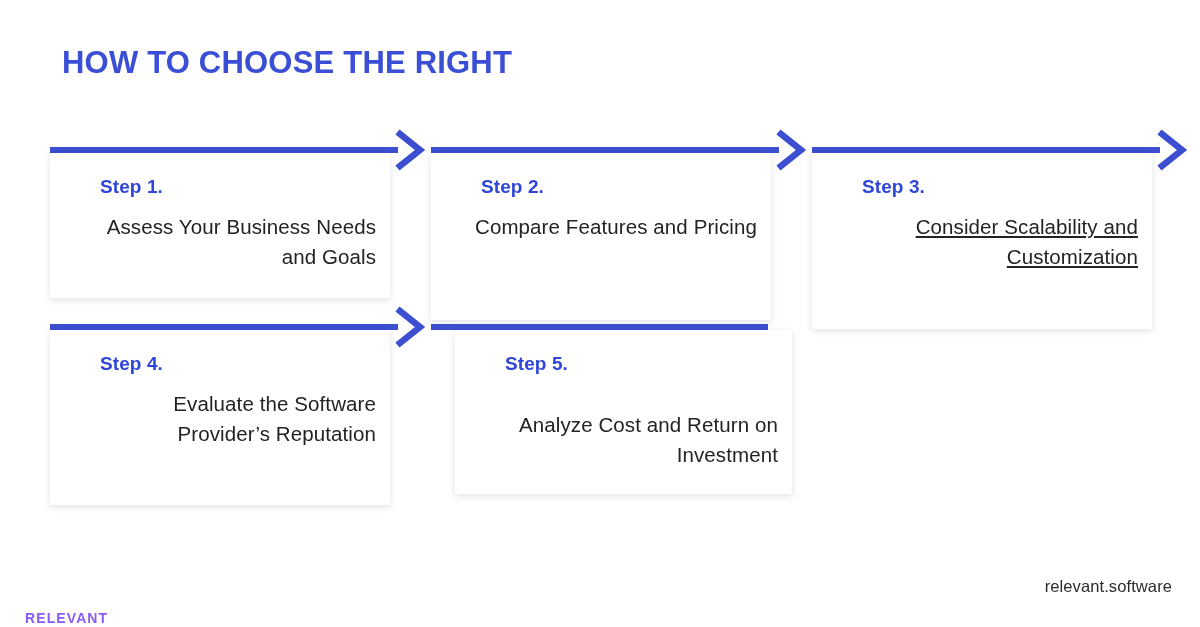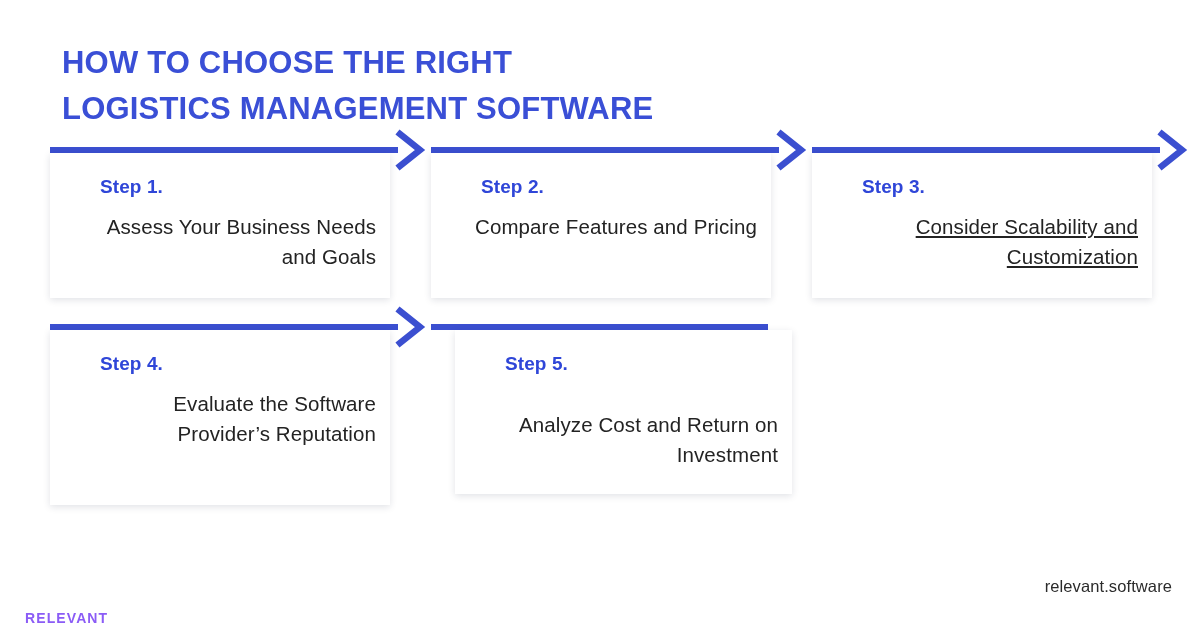--- a/index.html
+++ b/index.html
@@ -97,52 +97,51 @@
     letter-spacing: 0.1px;
   }
 </style>
 </head>
 <body>
 
 <div class="canvas">
 
   <div class="title">
     <span class="line">HOW TO CHOOSE THE RIGHT</span>
-    <span class="line">LOGISTICS MANAGEMENT SOFTWARE</span>
   </div>
 
   <div class="connector" style="left:50px; top:147px; width:348px;"></div>
   <div class="arrowhead" style="left:396px; top:131px;">
     <svg width="34" height="38" viewBox="0 0 34 38">
       <polyline points="4,3 24,19 4,35" fill="none" stroke="#3b4fd0" stroke-width="6.5" stroke-linecap="square" stroke-linejoin="miter"></polyline>
     </svg>
   </div>
   <div class="card" style="left:50px; top:153px; width:340px; height:145px;">
     <div class="card-step" style="top:23px;">Step 1.</div>
     <div class="card-desc" style="top:59px;">Assess Your Business Needs and Goals</div>
   </div>
 
   <div class="connector" style="left:431px; top:147px; width:348px;"></div>
   <div class="arrowhead" style="left:777px; top:131px;">
     <svg width="34" height="38" viewBox="0 0 34 38">
       <polyline points="4,3 24,19 4,35" fill="none" stroke="#3b4fd0" stroke-width="6.5" stroke-linecap="square" stroke-linejoin="miter"></polyline>
     </svg>
   </div>
-  <div class="card" style="left:431px; top:153px; width:340px; height:145px;">
+  <div class="card" style="left:431px; top:153px; width:340px; height:167px;">
     <div class="card-step" style="top:23px;">Step 2.</div>
     <div class="card-desc" style="top:59px;">Compare Features and Pricing</div>
   </div>
 
   <div class="connector" style="left:812px; top:147px; width:348px;"></div>
   <div class="arrowhead" style="left:1158px; top:131px;">
     <svg width="34" height="38" viewBox="0 0 34 38">
       <polyline points="4,3 24,19 4,35" fill="none" stroke="#3b4fd0" stroke-width="6.5" stroke-linecap="square" stroke-linejoin="miter"></polyline>
     </svg>
   </div>
-  <div class="card" style="left:812px; top:153px; width:340px; height:145px;">
+  <div class="card" style="left:812px; top:153px; width:340px; height:176px;">
     <div class="card-step" style="top:23px;">Step 3.</div>
     <div class="card-desc" style="top:59px;text-decoration:underline;">Consider Scalability and Customization</div>
   </div>
 
   <div class="connector" style="left:50px; top:324px; width:348px;"></div>
   <div class="arrowhead" style="left:396px; top:308px;">
     <svg width="34" height="38" viewBox="0 0 34 38">
       <polyline points="4,3 24,19 4,35" fill="none" stroke="#3b4fd0" stroke-width="6.5" stroke-linecap="square" stroke-linejoin="miter"></polyline>
     </svg>
   </div>

